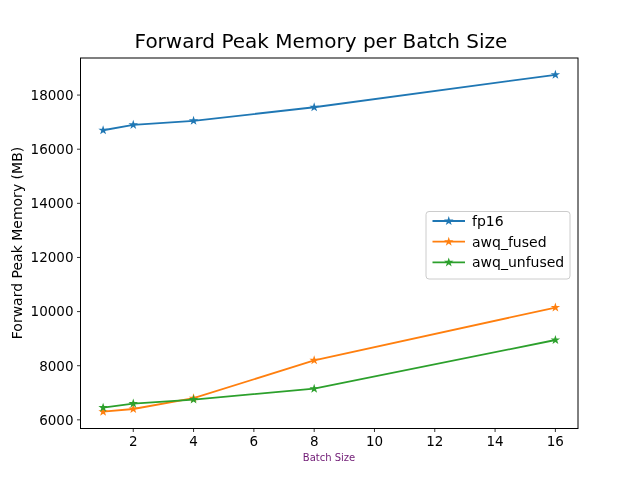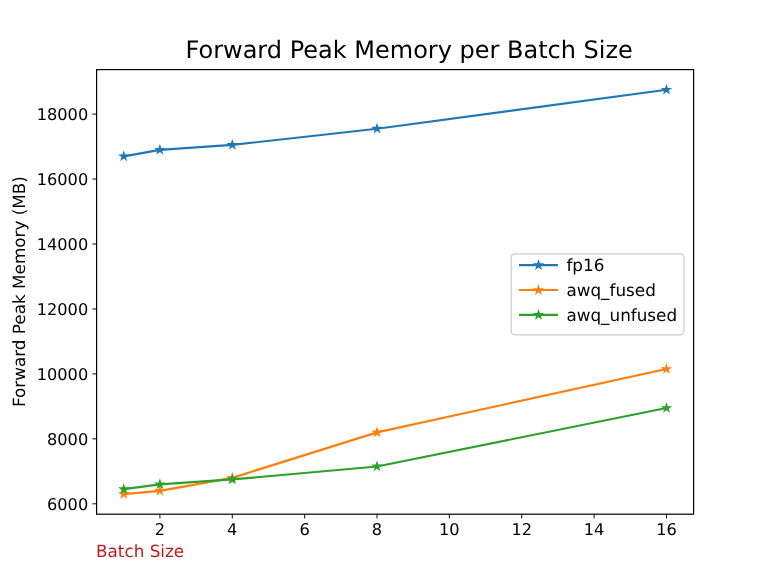--- a/index.html
+++ b/index.html
@@ -9,34 +9,34 @@
     overflow: hidden;
     font-family: "DejaVu Sans", sans-serif;
   }
   .figure {
     position: relative;
     width: 640px; height: 480px;
     background: #ffffff;
   }
   .chart-title {
     position: absolute;
-    left: 92px; width: 498px;
+    left: 72px; width: 498px;
     top: 29px;
     text-align: center;
     font-size: 20px;
     color: #000000;
     white-space: nowrap;
   }
   .xlabel {
     position: absolute;
     left: 80px; width: 498px;
     top: 452px;
-    text-align: left;
-    font-size: 14px;
-    color: #b91c1c;
+    text-align: center;
+    font-size: 10px;
+    color: #701a75;
   }
   .ylabel {
     position: absolute;
     left: 17px; top: 243px;
     width: 0; height: 0;
     font-size: 14px;
     color: #000000;
     white-space: nowrap;
     transform: translate(-50%, -50%) rotate(-90deg);
     display: flex;

